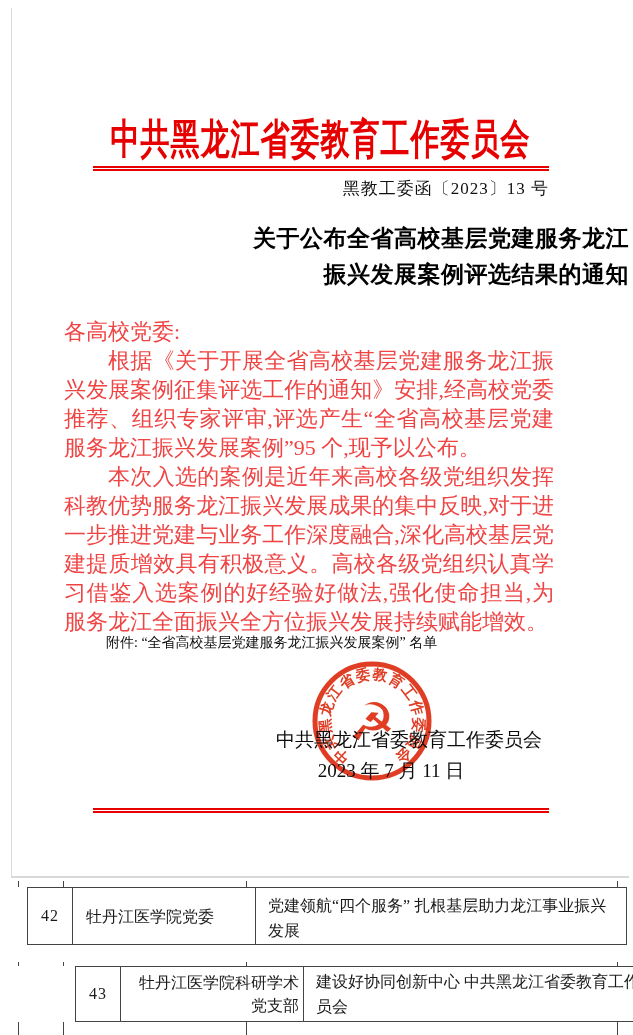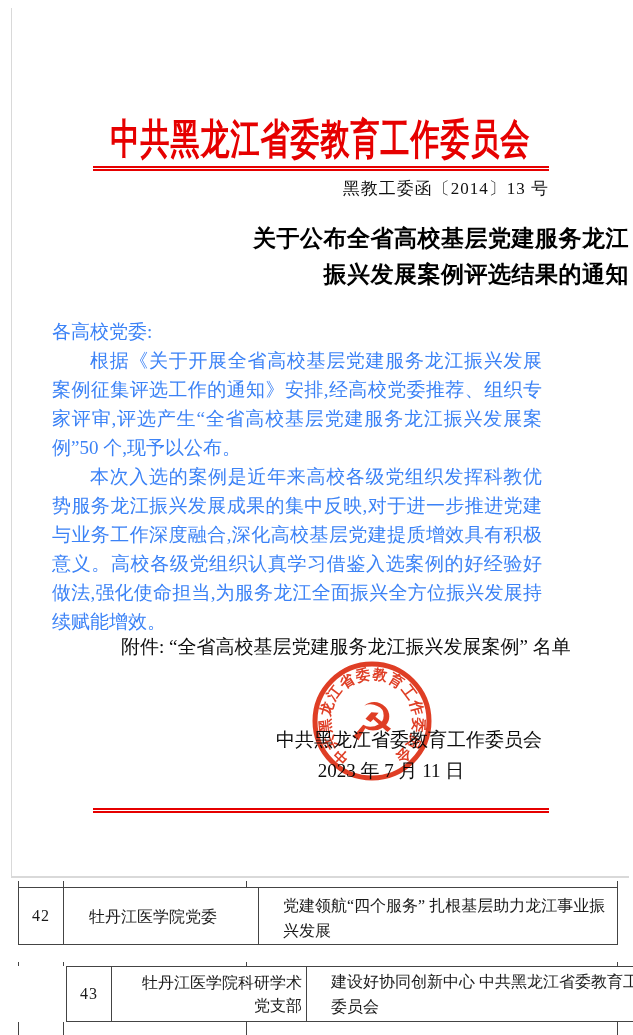--- a/index.html
+++ b/index.html
@@ -36,28 +36,28 @@
   .rule-bottom{top:800px;}
   .doc-number{
     position:absolute;top:169px;right:80px;
     font-size:17px;color:#111;letter-spacing:1px;white-space:nowrap;
   }
   .doc-title{
     position:absolute;left:0;top:213px;width:617px;text-align:right;
     font-size:23px;font-weight:bold;line-height:36px;color:#000;letter-spacing:0.5px;
   }
   .body-text{
-    position:absolute;left:40px;top:309px;width:490px;
-    font-size:19px;line-height:29px;text-align:justify;color:#3b82f6;
+    position:absolute;left:52px;top:309px;width:490px;
+    font-size:22px;line-height:29px;text-align:justify;color:#ef4444;
   }
   .body-text p{margin:0;text-indent:2em;}
   .body-text p.salutation{text-indent:0;}
   .attachment-line{
     position:absolute;left:52px;top:626px;width:490px;
-    font-size:19px;color:#0d0d0d;text-indent:3em;white-space:nowrap;
+    font-size:14px;color:#0d0d0d;text-indent:3em;white-space:nowrap;
   }
   .signature-org{
     position:absolute;left:264px;top:719px;width:230px;text-align:center;
     font-size:19px;color:#0d0d0d;white-space:nowrap;
   }
   .signature-date{
     position:absolute;left:264px;top:750px;width:230px;text-align:center;
     font-size:19px;color:#0d0d0d;white-space:nowrap;
   }
   .seal{
@@ -68,54 +68,54 @@
   
   .crop{position:absolute;left:18px;width:600px;background:#fff;}
   .crop-a{top:881px;height:65px;}
   .crop-b{top:962px;height:73px;}
   .sliver{position:absolute;width:1px;background:var(--table-border);}
   .crop-a .sliver{top:0;height:6px;}
   .crop-b .sliver-top{top:0;height:4px;}
   .crop-b .sliver-bottom{top:60px;height:13px;}
   .s1{left:0;} .s2{left:45px;} .s3{left:228px;} .s4{left:599px;}
   .row-box{
-    position:absolute;left:0;width:598px;
+    position:absolute;left:9px;width:598px;
     border:1px solid var(--table-border);
     display:flex;align-items:stretch;
-    font-size:16px;color:#1a1a1a;gap:12px;
+    font-size:16px;color:#1a1a1a;
   }
   .crop-a .row-box{top:6px;height:56px;}
   .crop-b .row-box{top:4px;height:54px;margin-left:48px;}
   .cell{box-sizing:border-box;display:flex;align-items:center;}
   .cell-no{width:45px;justify-content:center;border-right:1px solid var(--table-border);letter-spacing:1px;}
   .cell-org{width:183px;padding:2px 4px 2px 13px;border-right:1px solid var(--table-border);line-height:23px;text-align:right;}
   .cell-title{flex:1;padding:2px 6px 2px 12px;line-height:25px;font-family:Liberation Serif, serif;}
   .crop-a .cell-title{align-items:flex-start;padding-top:5px;}
 </style>
 </head>
 <body>
 
 <div class="screen">
 
   <div class="page">
 
     <div class="org-header">中共黑龙江省委教育工作委员会</div>
 
     <div class="red-rule rule-top"></div>
 
-    <div class="doc-number">黑教工委函〔2014〕13 号</div>
+    <div class="doc-number">黑教工委函〔2023〕13 号</div>
 
     <div class="doc-title">
       <div>关于公布全省高校基层党建服务龙江</div>
       <div>振兴发展案例评选结果的通知</div>
     </div>
 
     <div class="body-text">
       <p class="salutation">各高校党委:</p>
-      <p>根据《关于开展全省高校基层党建服务龙江振兴发展案例征集评选工作的通知》安排,经高校党委推荐、组织专家评审,评选产生“全省高校基层党建服务龙江振兴发展案例”50 个,现予以公布。</p>
+      <p>根据《关于开展全省高校基层党建服务龙江振兴发展案例征集评选工作的通知》安排,经高校党委推荐、组织专家评审,评选产生“全省高校基层党建服务龙江振兴发展案例”95 个,现予以公布。</p>
       <p>本次入选的案例是近年来高校各级党组织发挥科教优势服务龙江振兴发展成果的集中反映,对于进一步推进党建与业务工作深度融合,深化高校基层党建提质增效具有积极意义。高校各级党组织认真学习借鉴入选案例的好经验好做法,强化使命担当,为服务龙江全面振兴全方位振兴发展持续赋能增效。</p>
     </div>
 
     <div class="attachment-line">附件: “全省高校基层党建服务龙江振兴发展案例” 名单</div>
 
     <div class="signature-org">中共黑龙江省委教育工作委员会</div>
     <div class="signature-date">2023 年 7 月 11 日</div>
 
     <svg class="seal" viewBox="0 0 130 130" width="130" height="130">
       <circle cx="65" cy="65" r="57" fill="none" stroke="#dd2f14" stroke-width="5"></circle>

